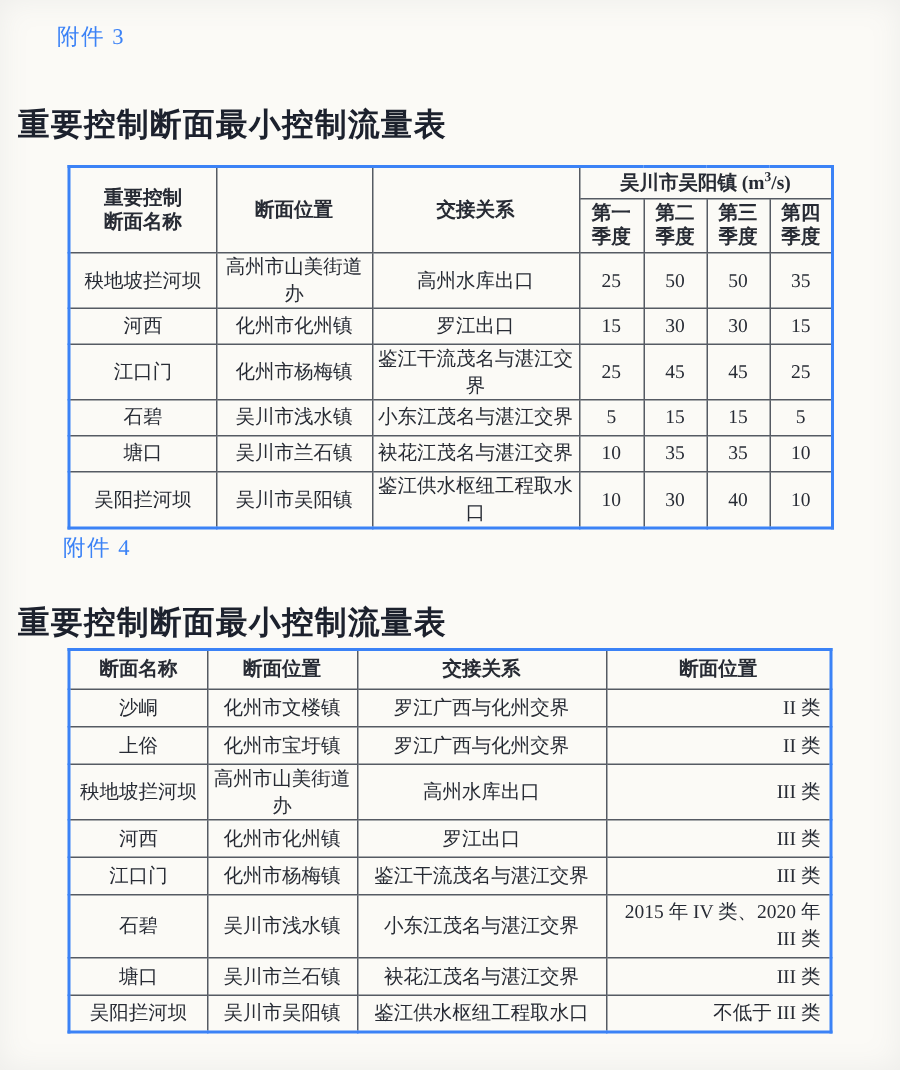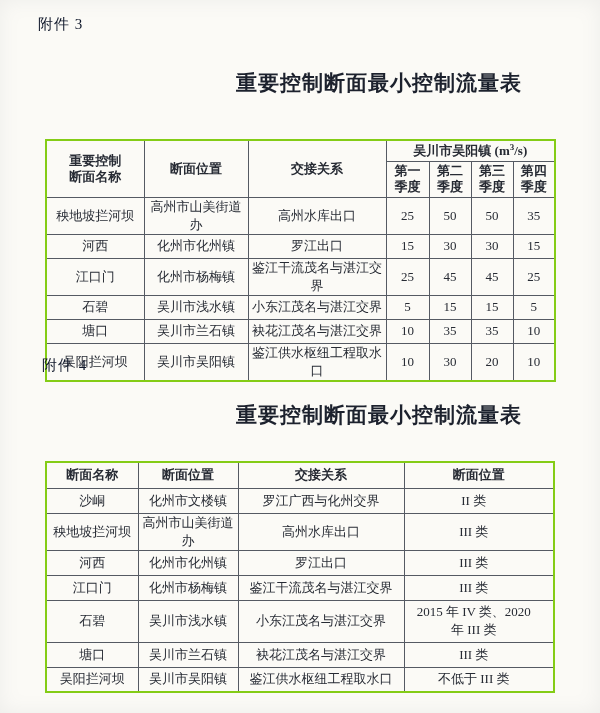--- a/index.html
+++ b/index.html
@@ -5,51 +5,50 @@
   html, body { margin:0; padding:0; }
   body {
     width:600px; height:713px; position:relative;
     background:#fbfaf6;
     font-family:"Liberation Serif","DejaVu Serif",serif;
     color:#272b34;
     box-shadow: inset 0 0 20px rgba(120,126,138,0.10);
     overflow:hidden;
   }
   .attach {
-    position:absolute; font-size:15px; color:#0f172a; letter-spacing:1px;
+    position:absolute; font-size:15px; color:#3b82f6; letter-spacing:1px;
   }
   #attach3 { left:38px; top:15px; }
   #attach4 { left:42px; top:356px; }
   .doc-title {
-    position:absolute; left:0; width:522px; text-align:right;
+    position:absolute; left:12px; width:522px; text-align:left;
     font-size:21px; font-weight:bold; letter-spacing:1px; color:#1c212d;
   }
   #title1 { top:69px; }
   #title2 { top:401px; }
   table {
     position:absolute; border-collapse:collapse; table-layout:fixed;
-    border:2px solid #84cc16;
-    margin-top:29px;
+    border:2px solid #3b82f6;
   }
   #flow-table { left:45px; top:110px; width:509px; }
   #quality-table { left:45px; top:432px; width:508px; }
   th, td {
     border:1px solid #555a63; padding:0 2px;
     text-align:center; vertical-align:middle;
     font-size:13px; color:#272b34; overflow:hidden;
   }
   th { font-weight:bold; }
   .pre { white-space:pre-line; line-height:1.25; }
   #flow-table thead tr.h1 { height:21px; }
   #flow-table thead tr.h2 { height:36px; }
   #flow-table tbody tr { height:24px; }
   #quality-table thead tr { height:26px; }
   #quality-table tbody tr { height:25px; }
   #quality-table tbody tr.tall { height:42px; }
-  td.left { text-align:center; padding-left:8px; padding-right:18px; line-height:1.35; }
+  td.left { text-align:right; padding-left:8px; padding-right:6px; line-height:1.35; }
   sup { font-size:9px; line-height:0; }
 </style>
 </head>
 <body>
 
 <div class="attach" id="attach3">附件 3</div>
 
 <div class="doc-title" id="title1">重要控制断面最小控制流量表</div>
 
 <table id="flow-table">
@@ -126,21 +125,21 @@
       <td>35</td>
       <td>35</td>
       <td>10</td>
     </tr>
     <tr>
       <td>吴阳拦河坝</td>
       <td>吴川市吴阳镇</td>
       <td>鉴江供水枢纽工程取水口</td>
       <td>10</td>
       <td>30</td>
-      <td>20</td>
+      <td>40</td>
       <td>10</td>
     </tr>
   </tbody>
 </table>
 
 <div class="attach" id="attach4">附件 4</div>
 
 <div class="doc-title" id="title2">重要控制断面最小控制流量表</div>
 
 <table id="quality-table">
@@ -159,20 +158,26 @@
     </tr>
   </thead>
   <tbody>
     <tr>
       <td>沙峒</td>
       <td>化州市文楼镇</td>
       <td>罗江广西与化州交界</td>
       <td class="left">II 类</td>
     </tr>
     <tr>
+      <td>上俗</td>
+      <td>化州市宝圩镇</td>
+      <td>罗江广西与化州交界</td>
+      <td class="left">II 类</td>
+    </tr>
+    <tr>
       <td>秧地坡拦河坝</td>
       <td>高州市山美街道办</td>
       <td>高州水库出口</td>
       <td class="left">III 类</td>
     </tr>
     <tr>
       <td>河西</td>
       <td>化州市化州镇</td>
       <td>罗江出口</td>
       <td class="left">III 类</td>

